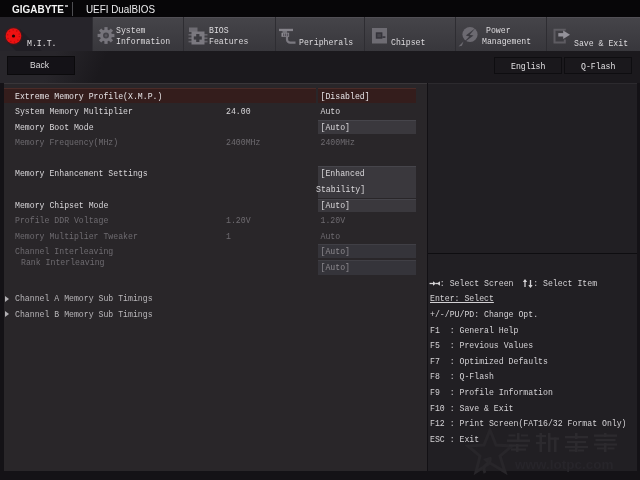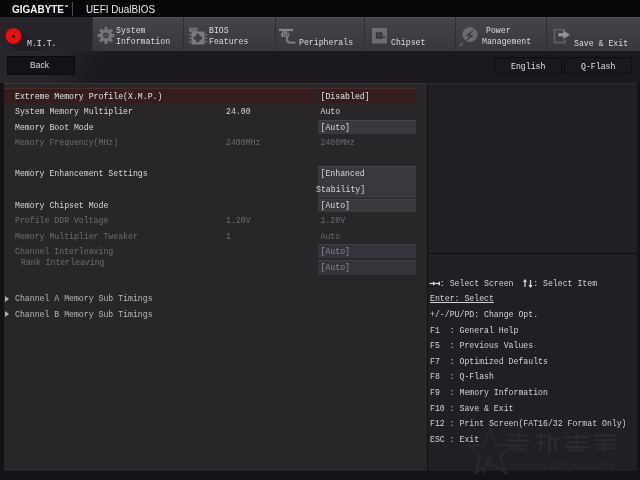--- a/index.html
+++ b/index.html
@@ -179,21 +179,21 @@
     <path d="M101.5 1 v7" fill="none"></path>
       <path d="M101.5 9 l-2.2 -3 h4.4 Z" stroke="none"></path>
   </g>
 </svg>
 <div class="row" style="left:430px;top:293.4px;color:#d4d2d5;text-decoration:underline;">Enter: Select</div>
 <div class="row" style="left:430px;top:309px;color:#d4d2d5;">+/-/PU/PD: Change Opt.</div>
 <div class="row" style="left:430px;top:324.6px;color:#d4d2d5;">F1  : General Help</div>
 <div class="row" style="left:430px;top:340.2px;color:#d4d2d5;">F5  : Previous Values</div>
 <div class="row" style="left:430px;top:355.8px;color:#d4d2d5;">F7  : Optimized Defaults</div>
 <div class="row" style="left:430px;top:371.4px;color:#d4d2d5;">F8  : Q-Flash</div>
-<div class="row" style="left:430px;top:387px;color:#d4d2d5;">F9  : Memory Information</div>
+<div class="row" style="left:430px;top:387px;color:#d4d2d5;">F9  : Profile Information</div>
 <div class="row" style="left:430px;top:402.6px;color:#d4d2d5;">F10 : Save &amp; Exit</div>
 <div class="row" style="left:430px;top:418.2px;color:#d4d2d5;">F12 : Print Screen(FAT16/32 Format Only)</div>
 <div class="row" style="left:430px;top:433.8px;color:#d4d2d5;">ESC : Exit</div>
 
 <div class="abs" style="left:0;top:471px;width:640px;height:9px;background:#141216;"></div>
 
 <svg class="abs" style="left:465px;top:425px;" width="175" height="55" viewBox="0 0 175 55">
   <g fill="none" stroke="#28262a" stroke-width="3">
     <path d="M25 5 L31 20 L47 21 L35 31 L40 47 L25 38 L11 47 L15 31 L3 21 L19 20 Z" stroke-linejoin="miter"></path>
   </g>

